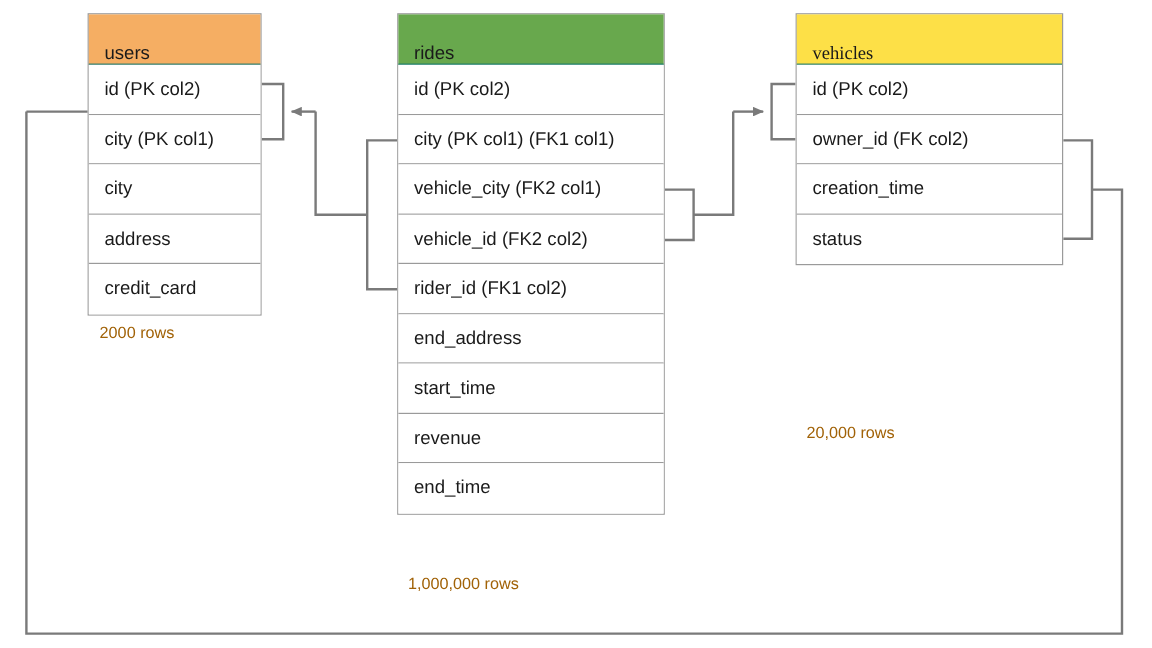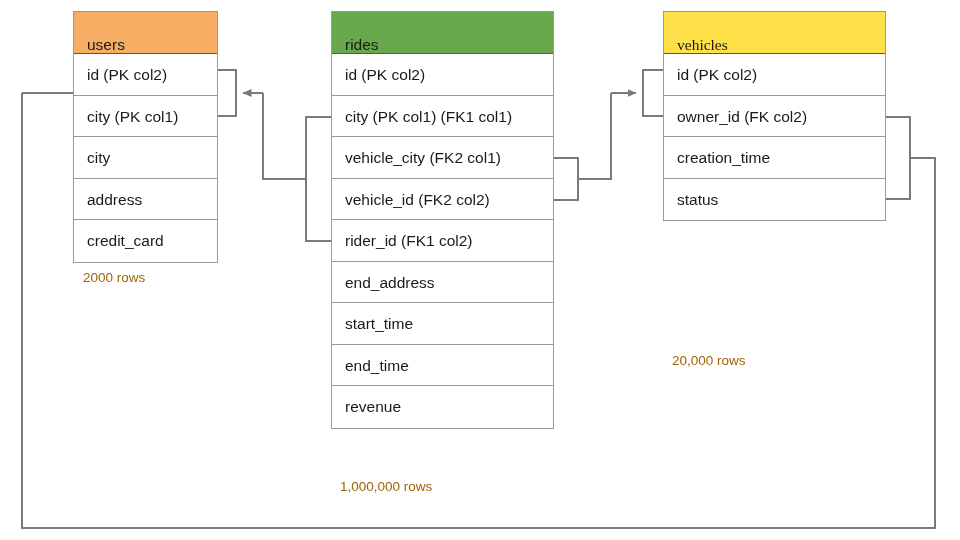--- a/index.html
+++ b/index.html
@@ -115,22 +115,22 @@
 
   <div class="entity" style="left:331px; top:11px; width:223px;">
     <div class="entity-header" style="background:#68a84d;">rides</div>
     <div class="field-row">id (PK col2)</div>
     <div class="field-row">city (PK col1) (FK1 col1)</div>
     <div class="field-row">vehicle_city (FK2 col1)</div>
     <div class="field-row">vehicle_id (FK2 col2)</div>
     <div class="field-row">rider_id (FK1 col2)</div>
     <div class="field-row">end_address</div>
     <div class="field-row">start_time</div>
+    <div class="field-row">revenue</div>
     <div class="field-row">end_time</div>
-    <div class="field-row">revenue</div>
   </div>
   <div class="rowcount" style="left:340px; top:479px;">1,000,000 rows</div>
 
   <div class="entity" style="left:663px; top:11px; width:223px;">
     <div class="entity-header" style="background:#fde047;font-family:Liberation Serif, serif;">vehicles</div>
     <div class="field-row">id (PK col2)</div>
     <div class="field-row">owner_id (FK col2)</div>
     <div class="field-row">creation_time</div>
     <div class="field-row">status</div>
   </div>

